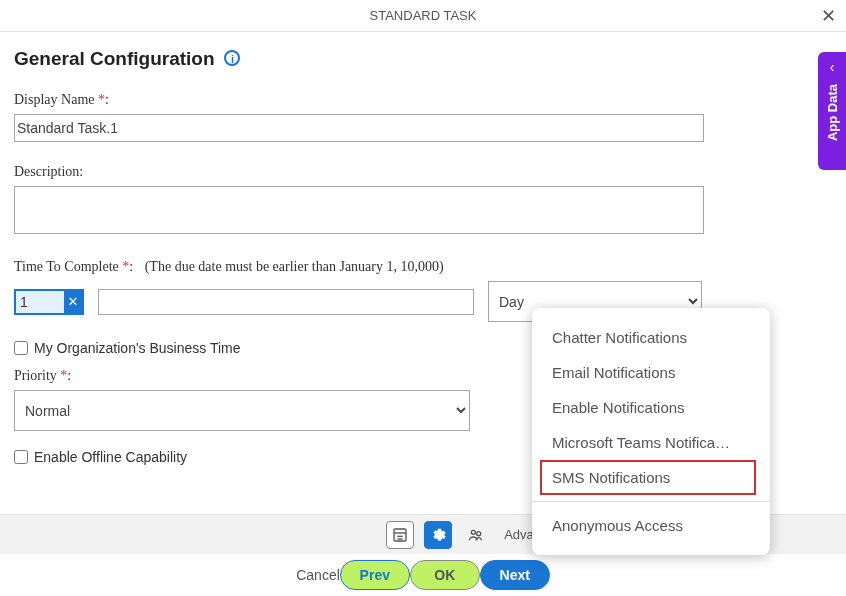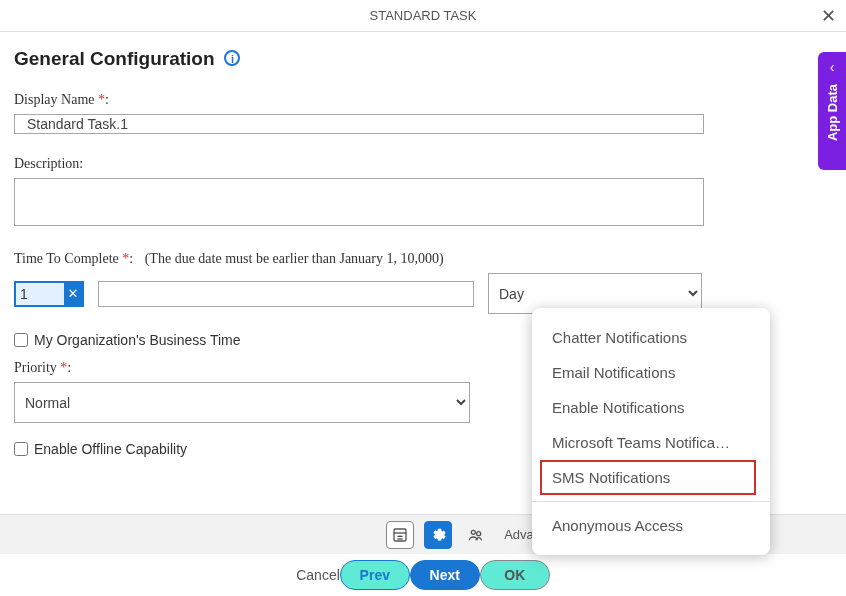--- a/index.html
+++ b/index.html
@@ -5,21 +5,21 @@
   *{box-sizing:border-box;margin:0;padding:0;}
   body{font-family:Arial,Helvetica,sans-serif;font-size:14px;color:#333;background:#fff;width:846px;height:596px;position:relative;overflow:hidden;}
   .titlebar{height:32px;line-height:32px;text-align:center;font-size:13px;color:#555;border-bottom:1px solid #e0e0e0;position:relative;}
   .titlebar .close-x{position:absolute;right:10px;top:0;font-size:18px;color:#555;cursor:pointer;}
   .content{padding:16px 14px 0 14px;}
   h1{font-size:19px;font-weight:700;color:#222;display:inline-block;}
   .info-icn{display:inline-block;width:16px;height:16px;border:2px solid #1976d2;border-radius:50%;color:#1976d2;font-size:11px;line-height:14px;text-align:center;font-weight:700;vertical-align:2px;margin-left:6px;}
   .field-label{font-size:14px;color:#333;margin-top:22px;margin-bottom:6px;font-family:Liberation Serif, serif;}
   .req{color:#d32f2f;}
   .hint{color:#333;margin-left:8px;}
-  .text-input{width:690px;height:20px;border:1px solid #a6a6a6;padding:2px 12px;font-size:14px;color:#444;}
+  .text-input{width:690px;height:28px;border:1px solid #a6a6a6;padding:2px 2px;font-size:14px;color:#444;}
   .textarea{width:690px;height:48px;border:1px solid #a6a6a6;padding:4px 6px;font-size:14px;color:#444;resize:none;}
   .row{display:flex;gap:14px;align-items:center;}
   .num-wrap{position:relative;display:inline-block;}
   .num-input{width:70px;height:26px;border:2px solid #1976d2;padding:2px 4px;font-size:14px;color:#333;background:#e3f0fd;}
   .num-x{position:absolute;right:2px;top:2px;bottom:2px;width:18px;background:#1976d2;color:#fff;font-size:13px;display:flex;align-items:center;justify-content:center;cursor:pointer;}
   .spacer-input{flex:1;height:26px;border:1px solid #a6a6a6;max-width:376px;}
   .select{height:41px;border:1px solid #a6a6a6;padding:0 6px;font-size:14px;color:#444;background:#fff;}
   .select.unit{width:214px;}
   .select.prio{width:456px;}
   .chk-row{margin-top:18px;display:flex;align-items:center;gap:6px;font-size:14px;}
@@ -27,21 +27,21 @@
   .toolbar{position:absolute;left:0;right:0;bottom:42px;height:40px;background:#f2f2f2;border-top:1px solid #e0e0e0;display:flex;align-items:center;padding:0 14px;gap:10px;}
   .tb-spacer{flex:1;}
   .sq-btn{width:28px;height:28px;border:1px solid #888;border-radius:4px;display:flex;align-items:center;justify-content:center;cursor:pointer;background:#fff;}
   .sq-btn svg{width:16px;height:16px;}
   .sq-btn.active{background:#1976d2;border-color:#1976d2;}
   .sq-btn.active svg{stroke:#fff;fill:#fff;}
   .adv-label{font-size:13px;color:#555;margin-left:4px;}
   .plus-c{display:inline-block;width:16px;height:16px;border-radius:50%;background:#999;color:#fff;font-size:12px;line-height:16px;text-align:center;margin-left:4px;}
   .footer{position:absolute;left:0;right:0;bottom:0;height:42px;display:flex;align-items:center;justify-content:center;padding:0 32px;background:#fff;}
   .link-btn{color:#555;font-size:14px;cursor:pointer;}
-  .pill{min-width:70px;height:30px;border:1px solid #1976d2;border-radius:15px;background:#5eead4;color:#1976d2;font-size:14px;font-weight:600;cursor:pointer;padding:0 18px;}
+  .pill{min-width:70px;height:30px;border:1px solid #1976d2;border-radius:15px;background:#bef264;color:#1976d2;font-size:14px;font-weight:600;cursor:pointer;padding:0 18px;}
   .pill.primary{background:#1976d2;color:#fff;}
   .pill.neutral{border-color:#888;color:#555;}
   .popup{position:absolute;right:76px;top:308px;width:238px;background:#fff;border-radius:8px;box-shadow:0 2px 14px rgba(0,0,0,0.25);padding:12px 0;z-index:10;}
   .popup-item{padding:9px 20px;font-size:15px;color:#555;cursor:pointer;white-space:nowrap;overflow:hidden;text-overflow:ellipsis;}
   .popup-item.hl{border:2px solid #d32f2f;margin:0 14px 0 8px;padding:7px 10px;}
   .popup-div{height:1px;background:#e0e0e0;margin:6px 0;}
   .side-tab{position:absolute;right:0;top:52px;width:28px;height:118px;background:#7b1fe0;border-radius:6px 0 0 6px;color:#fff;display:flex;flex-direction:column;align-items:center;padding-top:8px;cursor:pointer;}
   .side-tab .chev{font-size:14px;line-height:14px;}
   .side-tab .vt{writing-mode:vertical-rl;transform:rotate(180deg);font-size:13px;font-weight:600;margin-top:10px;}
 </style>
@@ -122,22 +122,22 @@
       </svg>
   </div>
   <span class="adv-label">Advanced</span>
   <span class="plus-c">+</span>
   <div style="width:230px;"></div>
 </div>
 
 <div class="footer">
   <span class="link-btn">Cancel</span>
   <button class="pill">Prev</button>
+  <button class="pill neutral">OK</button>
   <button class="pill primary">Next</button>
-  <button class="pill neutral">OK</button>
 </div>
 
 <div class="popup">
   <div class="popup-item">Chatter Notifications</div>
   <div class="popup-item">Email Notifications</div>
   <div class="popup-item">Enable Notifications</div>
   <div class="popup-item">Microsoft Teams Notifica…</div>
   <div class="popup-item hl">SMS Notifications</div>
   <div class="popup-div"></div>
   <div class="popup-item">Anonymous Access</div>

